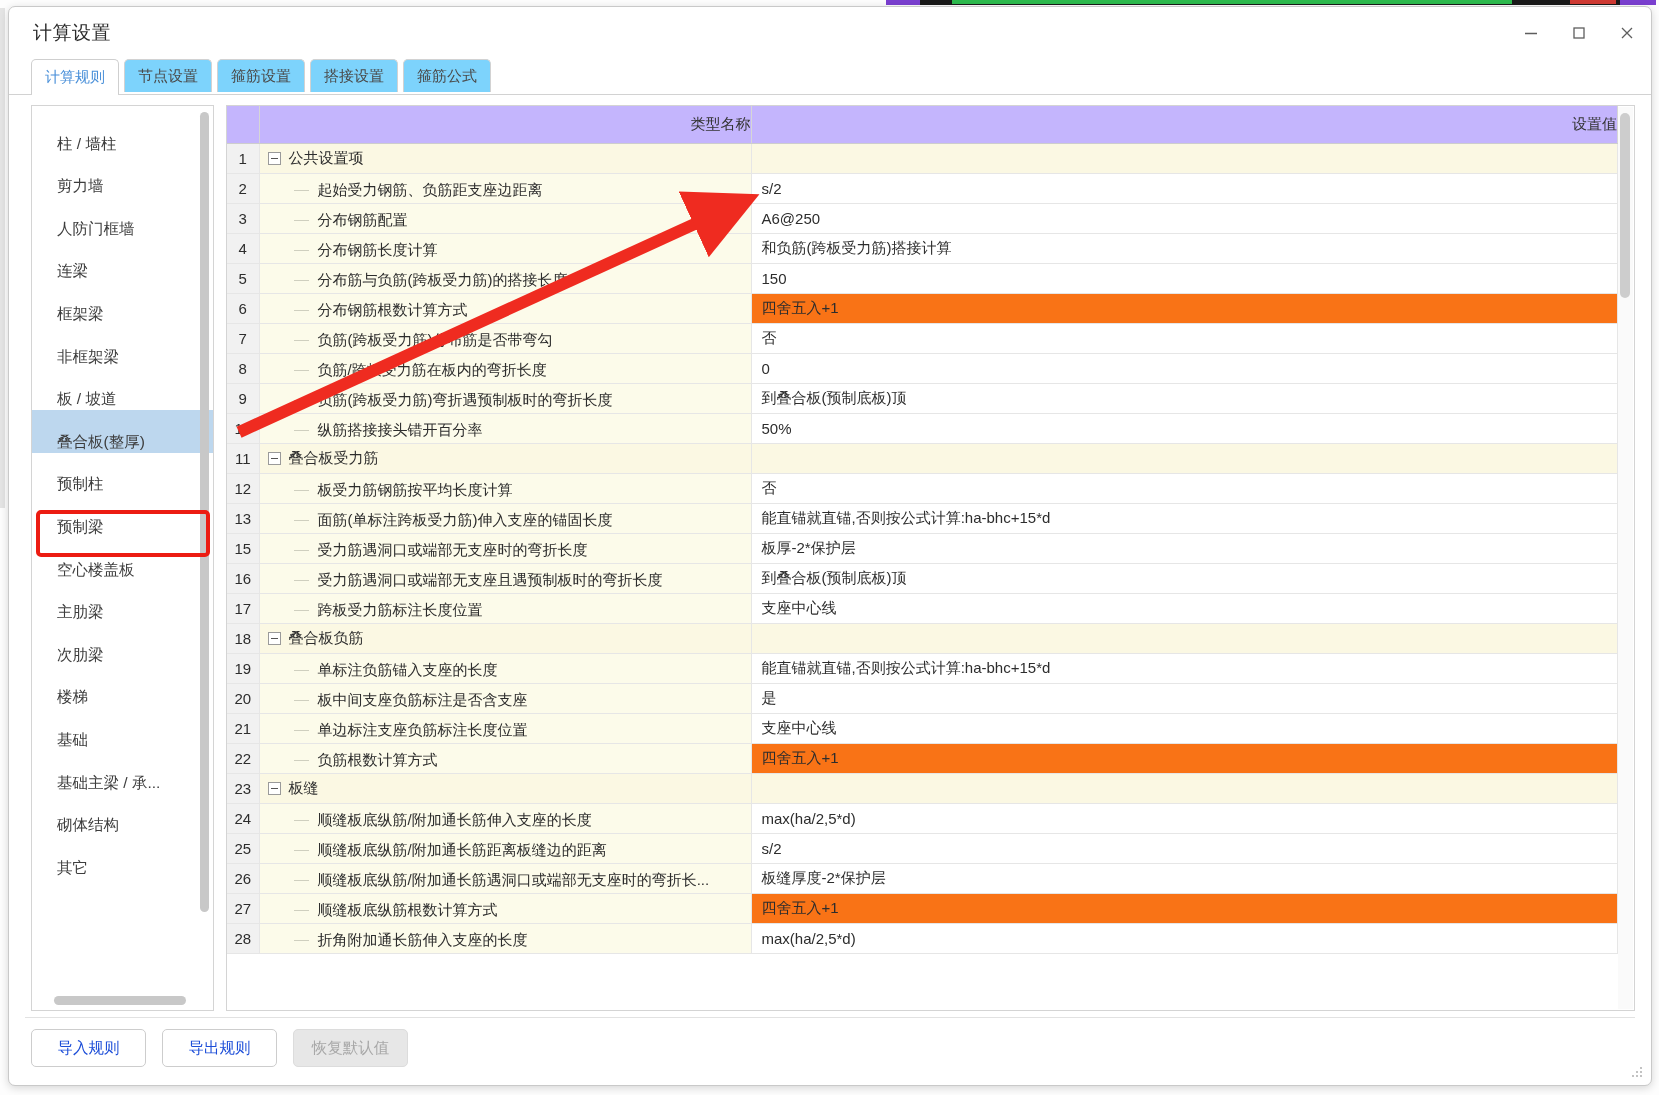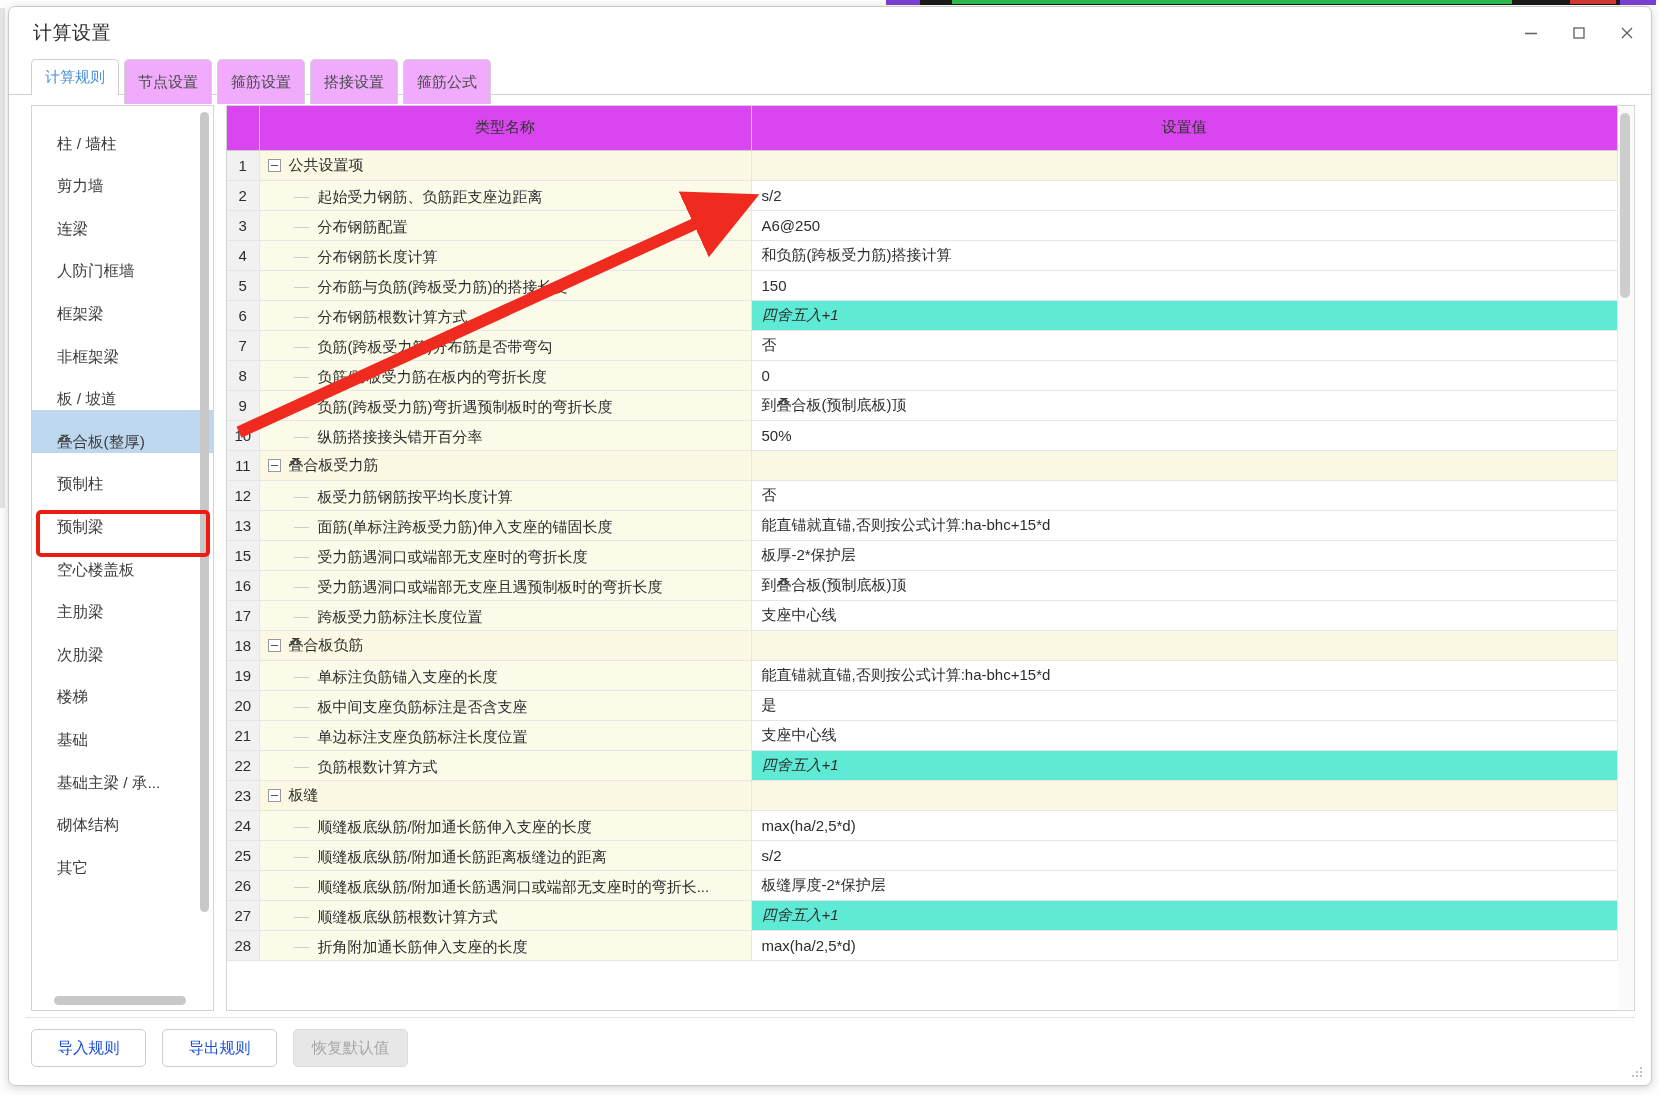--- a/index.html
+++ b/index.html
@@ -49,24 +49,24 @@
     flex: 0 0 36px; height: 36px;
     display: flex; align-items: flex-start;
     padding-left: 22px; gap: 5px;
     position: relative;
   }
   .tabbar::after {
     content: ""; position: absolute; left: 0; right: 0; bottom: 0;
     height: 1px; background: #d2d2d2;
   }
   .tab {
-    height: 45px; padding: 0 13px;
+    height: 33px; padding: 0 13px;
     display: flex; align-items: center;
     font-size: 15px; color: #4a4a4a;
-    background: #f0abfc;
+    background: #7dd3fc;
     border: 1px solid #d2d2d2;
     border-bottom: none;
     border-radius: 5px 5px 0 0;
     position: relative; z-index: 1;
   }
   .tab.active {
     background: #ffffff;
     color: #4a90d9;
     z-index: 3;
     height: 35px;
@@ -137,25 +137,26 @@
     position: absolute; right: 3px; top: 6px;
     width: 10px; height: 185px;
     background: #cdcdcd; border-radius: 5px;
   }
   table.grid {
     width: calc(100% - 16px);
     border-collapse: collapse;
     table-layout: fixed;
   }
   table.grid th {
-    background: #d946ef;
+    background: #c4b5fd;
     border-right: 1px solid #d6d6d6;
     border-bottom: 1px solid #cdcdcd;
     font-size: 15px; font-weight: normal; color: #333;
-    height: 44px;
+    height: 37px;
+    text-align: right;
   }
   table.grid td {
     border-right: 1px solid #e6e6e6;
     border-bottom: 1px solid #e6e6e6;
     height: 30px;
     font-size: 15px; color: #2d2d2d;
     vertical-align: middle;
     white-space: nowrap; overflow: hidden;
   }
   col.c-num  { width: 32px; }
@@ -168,21 +169,21 @@
     text-align: center;
     color: #444; font-size: 14.5px;
   }
   td.name { padding-left: 6px; }
   td.val  { padding-left: 10px; }
 
   tr.grp td.name, tr.grp td.val { background: #fbf8e3; }
   tr.grp td.name { font-weight: normal; }
   tr.leaf td.name { background: #fcfbea; }
   tr.leaf td.val  { background: #ffffff; }
-  tr.leaf.hl td.val { background: #5eead4; font-style: italic; }
+  tr.leaf.hl td.val { background: #f97316; }
 
   .tree-line { display: inline-flex; align-items: center; }
   .expander {
     display: inline-block;
     width: 13px; height: 13px;
     border: 1px solid #9a9a9a; background: #fff;
     position: relative; margin-right: 8px; margin-left: 2px;
     vertical-align: middle;
   }
   .expander::before {
@@ -269,24 +270,24 @@
 
     <div class="sidebar">
       <div class="sidebar-list" id="sidebar-list">
           <div class="side-item">
             <span>柱 / 墙柱</span>
           </div>
           <div class="side-item">
             <span>剪力墙</span>
           </div>
           <div class="side-item">
+            <span>人防门框墙</span>
+          </div>
+          <div class="side-item">
             <span>连梁</span>
-          </div>
-          <div class="side-item">
-            <span>人防门框墙</span>
           </div>
           <div class="side-item">
             <span>框架梁</span>
           </div>
           <div class="side-item">
             <span>非框架梁</span>
           </div>
           <div class="side-item">
             <span>板 / 坡道</span>
           </div>

